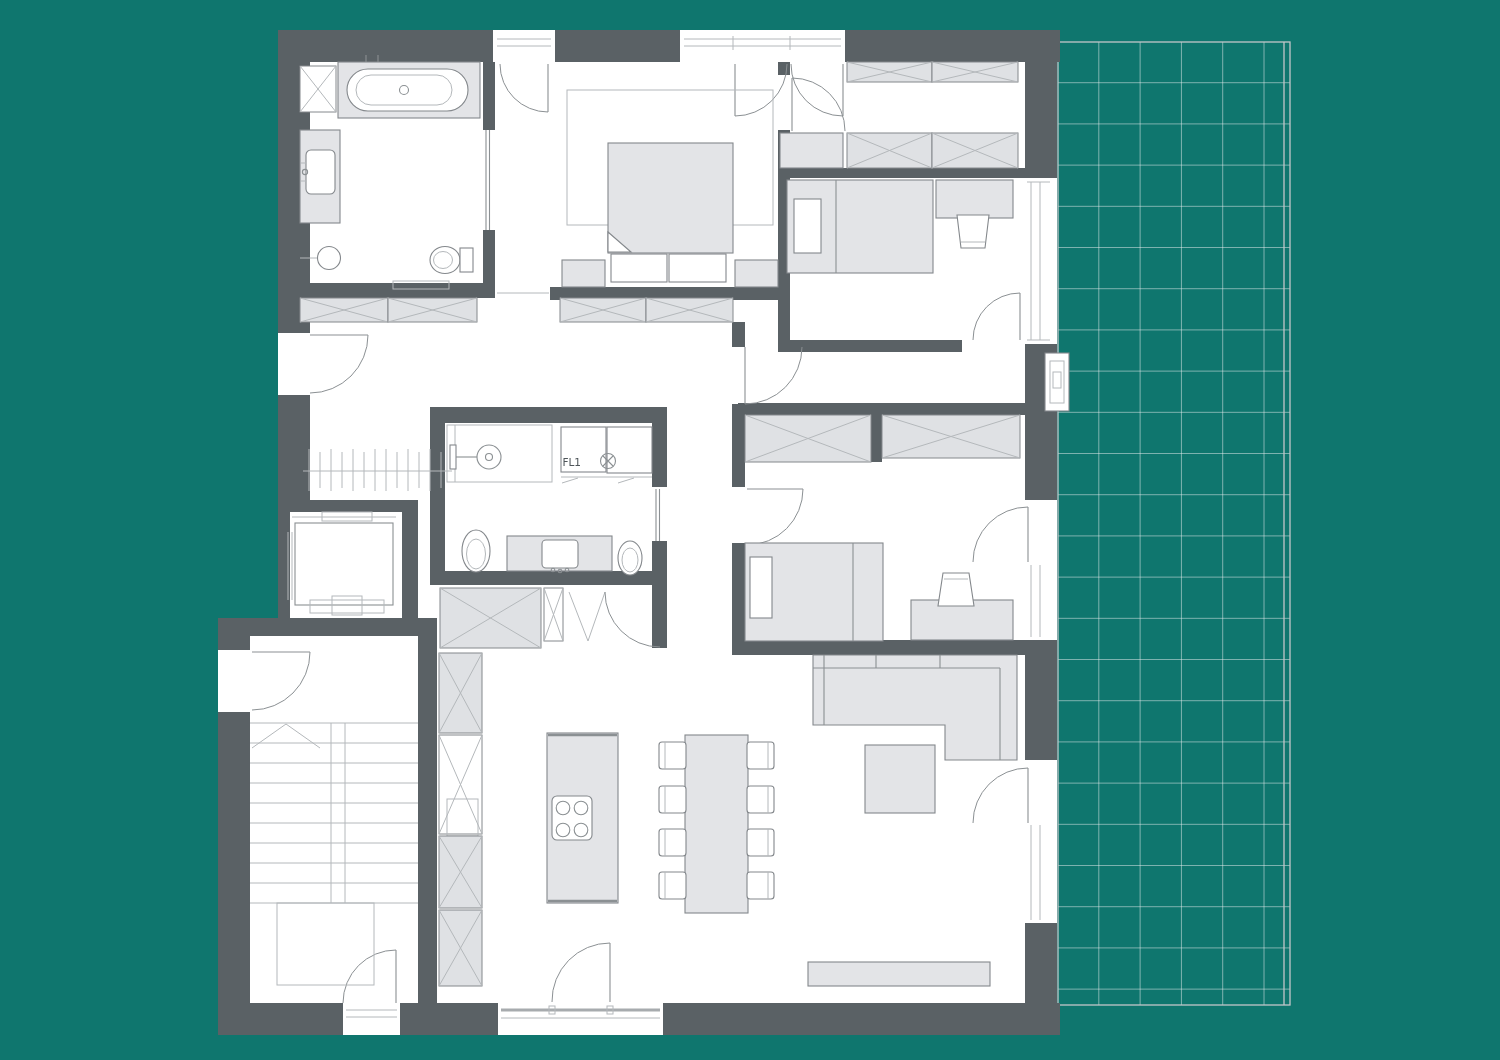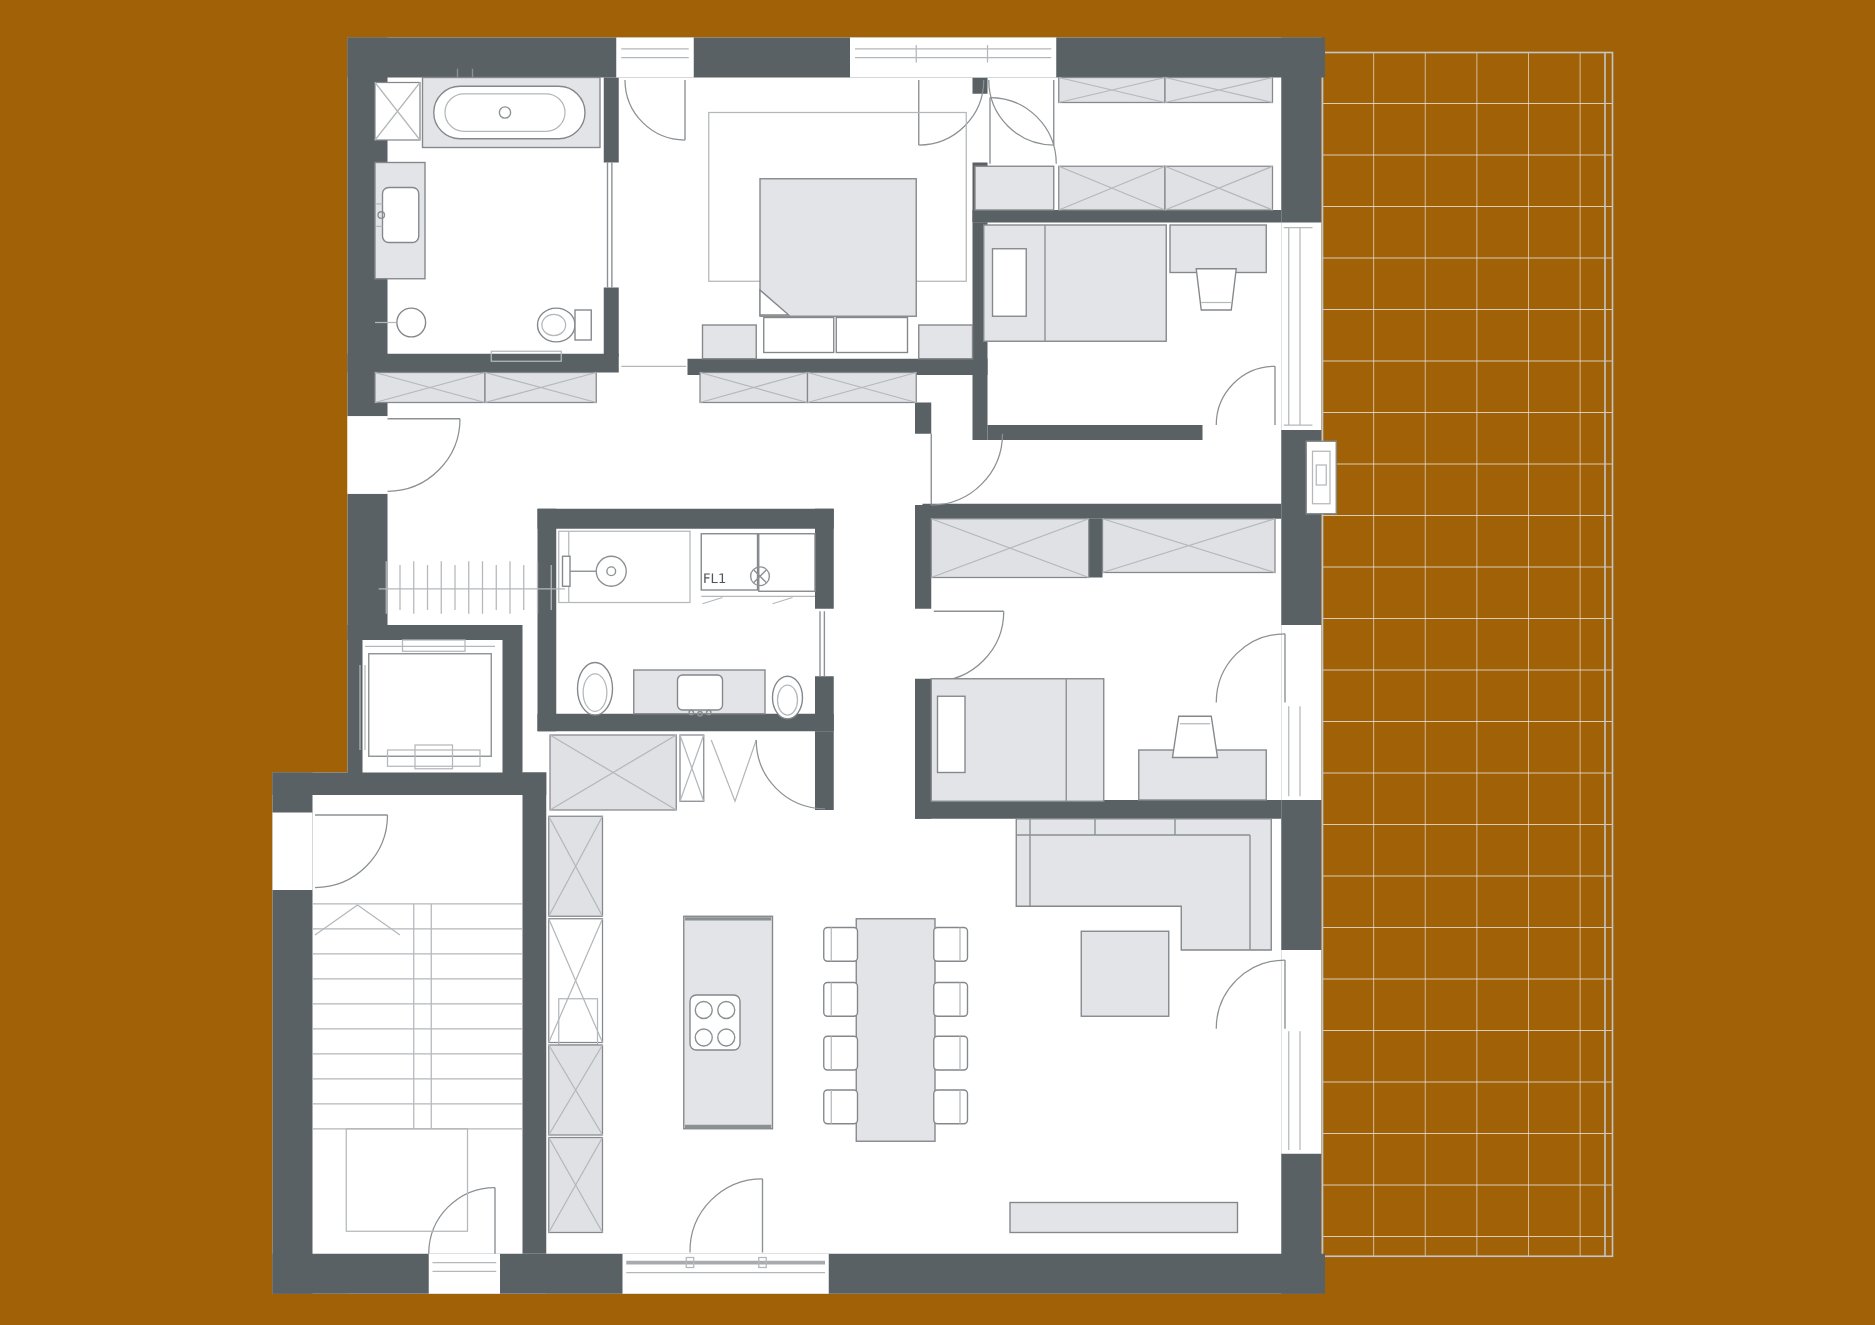--- a/index.html
+++ b/index.html
@@ -1,16 +1,16 @@
 <!DOCTYPE html>
 <html style="--wall: #5a6165; --furniture_fill: #e3e4e7; --cabinet_fill: #dfe1e4; --furniture_stroke: #84888c; --line: #8b9093; --light_line: #b4b8bb; --grid: #edeff1; --terrace_border: #c3c6c9; --text: #4e5559;"><head>
 <meta charset="utf-8">
 <style>
   html,body{margin:0;padding:0;background:#ffffff;}
-  .stage{position:relative;width:1500px;height:1060px;background:#a16207;overflow:hidden;
+  .stage{position:relative;width:1500px;height:1060px;background:#0f766e;overflow:hidden;
          font-family:"DejaVu Sans",sans-serif;text-align:right;}
   svg{display:block}
   .wall{fill:var(--wall)}
   .roombg{fill:#ffffff}
   .furn{fill:var(--furniture_fill);stroke:var(--furniture_stroke);stroke-width:1.1}
   .wfurn{fill:#ffffff;stroke:var(--furniture_stroke);stroke-width:1.1}
   .xfill{fill:var(--cabinet_fill);stroke:var(--furniture_stroke);stroke-width:1}
   .xwhite{fill:#ffffff;stroke:var(--furniture_stroke);stroke-width:1}
   .ln{fill:none;stroke:var(--line);stroke-width:1.1}
   .thin{fill:none;stroke:var(--light_line);stroke-width:1}

